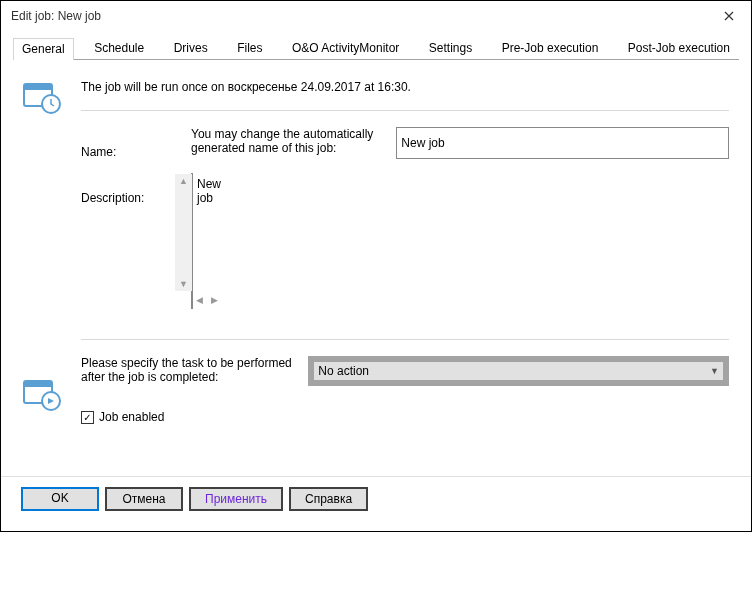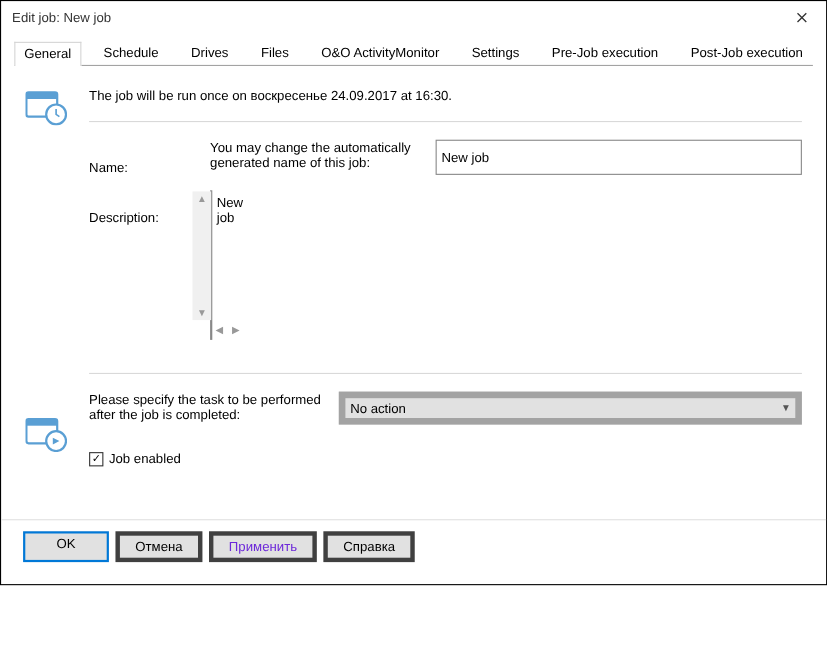--- a/index.html
+++ b/index.html
@@ -115,21 +115,21 @@
 .footer {
   border-top: 1px solid #e0e0e0;
   padding: 10px 20px 20px 20px;
   display: flex;
   justify-content: flex-start;
   gap: 6px;
 }
 .btn {
   min-width: 78px;
   padding: 3px 14px;
-  border: 4px solid #404040;
+  border: 2px solid #404040;
   background: #e1e1e1;
   font: inherit;
   text-align: center;
 }
 .btn.primary { border: 2px solid #0078d7; padding: 2px 13px; }
 .btn.disabled { color: #6d28d9; }
 </style>
 </head>
 <body>
 

